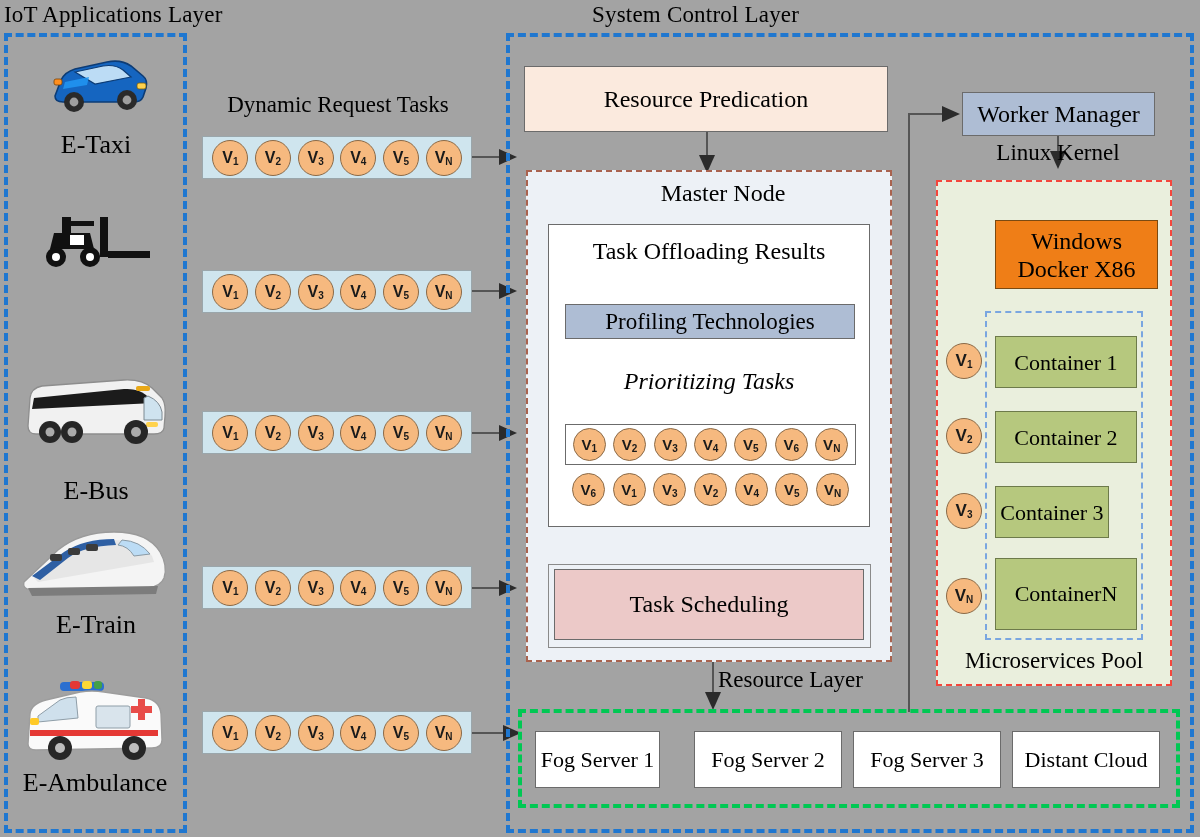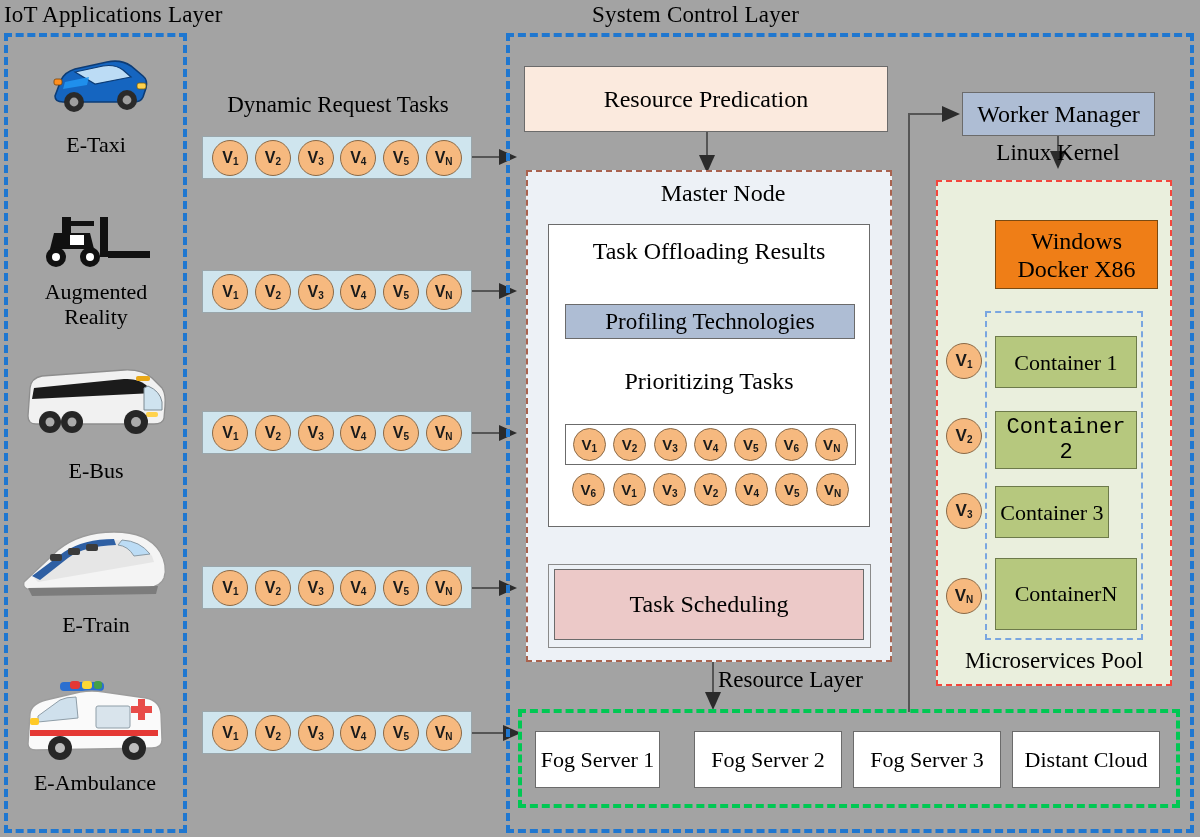--- a/index.html
+++ b/index.html
@@ -43,21 +43,21 @@
     background:transparent;
   }
   .frame-brown{
     border:2px dashed #a9624e;
     background:#edf1f6;
   }
 
   
   .app-cell{display:flex;flex-direction:column;align-items:center;justify-content:flex-start;}
   .app-label{
-    font-size:22px;
+    font-size:26px;
     line-height:25px;
     text-align:center;
     white-space:nowrap;
   }
   .app-label.two-line{white-space:normal;width:170px;}
   .app-art{display:block;}
 
   
   .queue-bar{
     background:#cfe5ee;
@@ -162,24 +162,23 @@
         <rect x="74" y="38" width="42" height="7"></rect>
         <path d="M20 20 L56 20 L60 36 L16 36 Z"></path>
         <rect x="34" y="8" width="26" height="5"></rect>
         <circle cx="22" cy="44" r="10"></circle>
         <circle cx="56" cy="44" r="10"></circle>
       </g>
       <circle cx="22" cy="44" r="4" fill="#fff"></circle>
       <circle cx="56" cy="44" r="4" fill="#fff"></circle>
       <rect x="36" y="22" width="14" height="10" fill="#fff"></rect>
     </svg>
-    <div class="app-label two-line" style="margin-top:10px;">Augmented Reality</div>
-  </div>
-
-  <div class="abs app-cell" style="left:8px;top:358px;width:176px;">
+  </div>
+
+  <div class="abs app-cell" style="left:8px;top:368px;width:176px;gap:10px;">
     <svg class="app-art" width="152" height="84" viewBox="0 0 152 84">
       <g>
         <path d="M8 58 L10 30 Q11 20 22 18 L104 12 Q122 11 132 20 L142 30 Q146 36 145 48 L144 60 Q143 66 134 66 L16 66 Q8 66 8 58 Z" fill="#f1f1f1" stroke="#8d8d8d" stroke-width="1.3"></path>
         <path d="M14 30 L104 21 Q118 20 126 27 L134 35 L12 41 Z" fill="#1b1b1b"></path>
         <path d="M128 28 Q140 33 142 44 L142 52 L124 52 L124 30 Z" fill="#cfe3ef" stroke="#7d8a92" stroke-width="1"></path>
         <rect x="116" y="18" width="14" height="5" rx="2" fill="#e8a818"></rect>
         <rect x="126" y="54" width="12" height="5" rx="2" fill="#ffd24d"></rect>
         <circle cx="30" cy="64" r="11" fill="#262626"></circle>
           <circle cx="30" cy="64" r="4.5" fill="#aaa"></circle>
         <circle cx="52" cy="64" r="11" fill="#262626"></circle>
@@ -280,21 +279,21 @@
 
   <div class="abs frame-brown" style="left:526px;top:170px;width:366px;height:492px;"></div>
   <div class="abs t24 plain-label" style="left:526px;top:180px;width:366px;padding-left:28px;">Master Node</div>
 
   <div class="abs box-white" style="left:548px;top:224px;width:322px;height:303px;border:1px solid #6b6b6b;"></div>
 
   <div class="abs t24 plain-label" style="left:548px;top:238px;width:322px;">Task Offloading Results</div>
 
   <div class="abs box box-steel t23" style="left:565px;top:304px;width:290px;height:35px;">Profiling Technologies</div>
 
-  <div class="abs t24 plain-label" style="left:548px;top:368px;width:322px;">Prioritizing Tasks</div>
+  <div class="abs t24 plain-label" style="left:548px;top:368px;width:322px;font-style:italic;">Prioritizing Tasks</div>
 
   <div class="abs" style="left:565px;top:424px;width:291px;height:41px;border:1px solid #6b6b6b;background:#fff;display:flex;align-items:center;justify-content:space-around;padding:0 3px;">
       <div class="vnode sm">V<sub>1</sub></div>
       <div class="vnode sm">V<sub>2</sub></div>
       <div class="vnode sm">V<sub>3</sub></div>
       <div class="vnode sm">V<sub>4</sub></div>
       <div class="vnode sm">V<sub>5</sub></div>
       <div class="vnode sm">V<sub>6</sub></div>
       <div class="vnode sm">V<sub>N</sub></div>
     </div>
@@ -321,21 +320,21 @@
     <span>Windows</span>
     <span>Docker X86</span>
   </div>
 
   <div class="abs frame-lightblue" style="left:985px;top:311px;width:158px;height:329px;"></div>
 
   <div class="abs vnode lg" style="left:946px;top:343px;">V<sub>1</sub></div>
   <div class="abs box box-green t22" style="left:995px;top:336px;width:142px;height:52px;">Container 1</div>
 
   <div class="abs vnode lg" style="left:946px;top:418px;">V<sub>2</sub></div>
-  <div class="abs box box-green t22" style="left:995px;top:411px;width:142px;height:58px;font-family:Liberation Mono, monospace;">Container 2</div>
+  <div class="abs box box-green t22" style="left:995px;top:411px;width:142px;height:52px;">Container 2</div>
 
   <div class="abs vnode lg" style="left:946px;top:493px;">V<sub>3</sub></div>
   <div class="abs box box-green t22" style="left:995px;top:486px;width:114px;height:52px;">Container 3</div>
 
   <div class="abs vnode lg" style="left:946px;top:578px;">V<sub>N</sub></div>
   <div class="abs box box-green t22" style="left:995px;top:558px;width:142px;height:72px;flex-direction:row;line-height:26px;">
     <span>Container</span>
     <span>N</span>
   </div>
 

